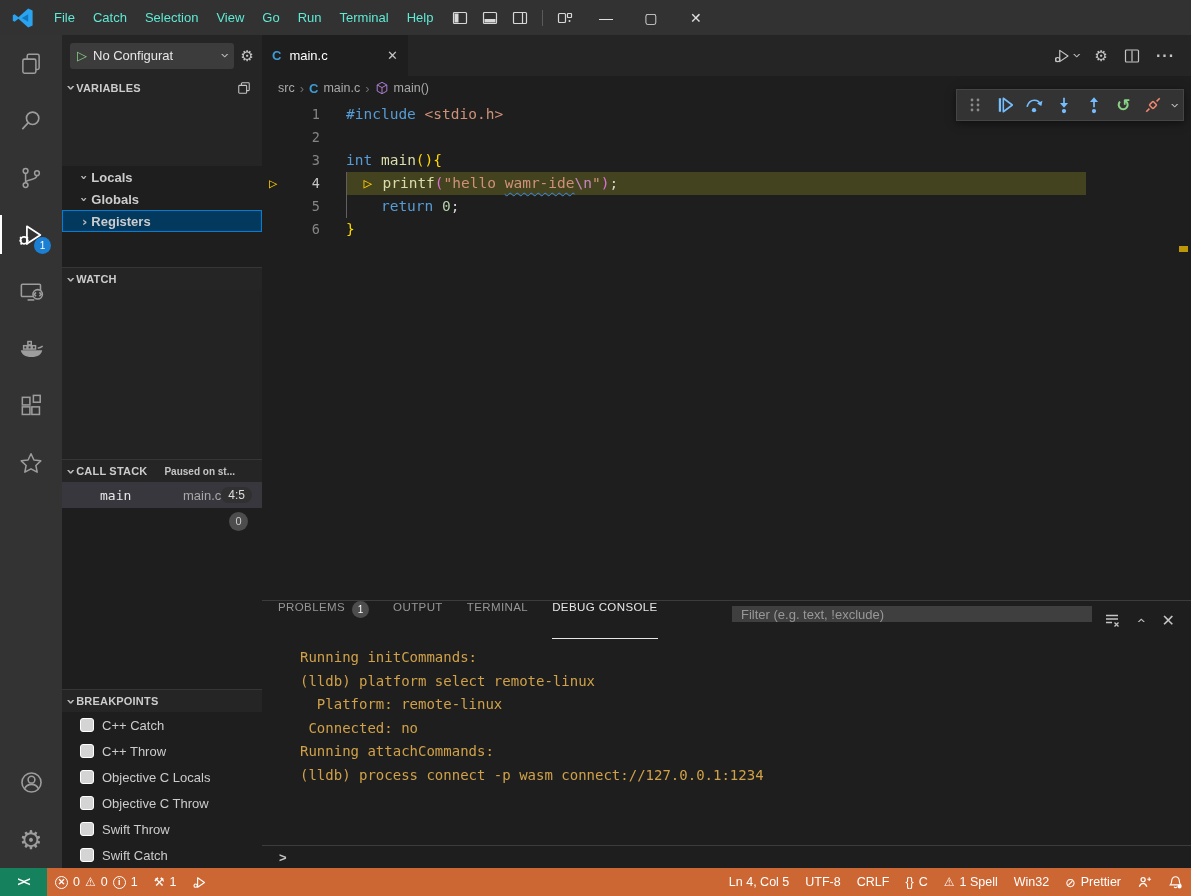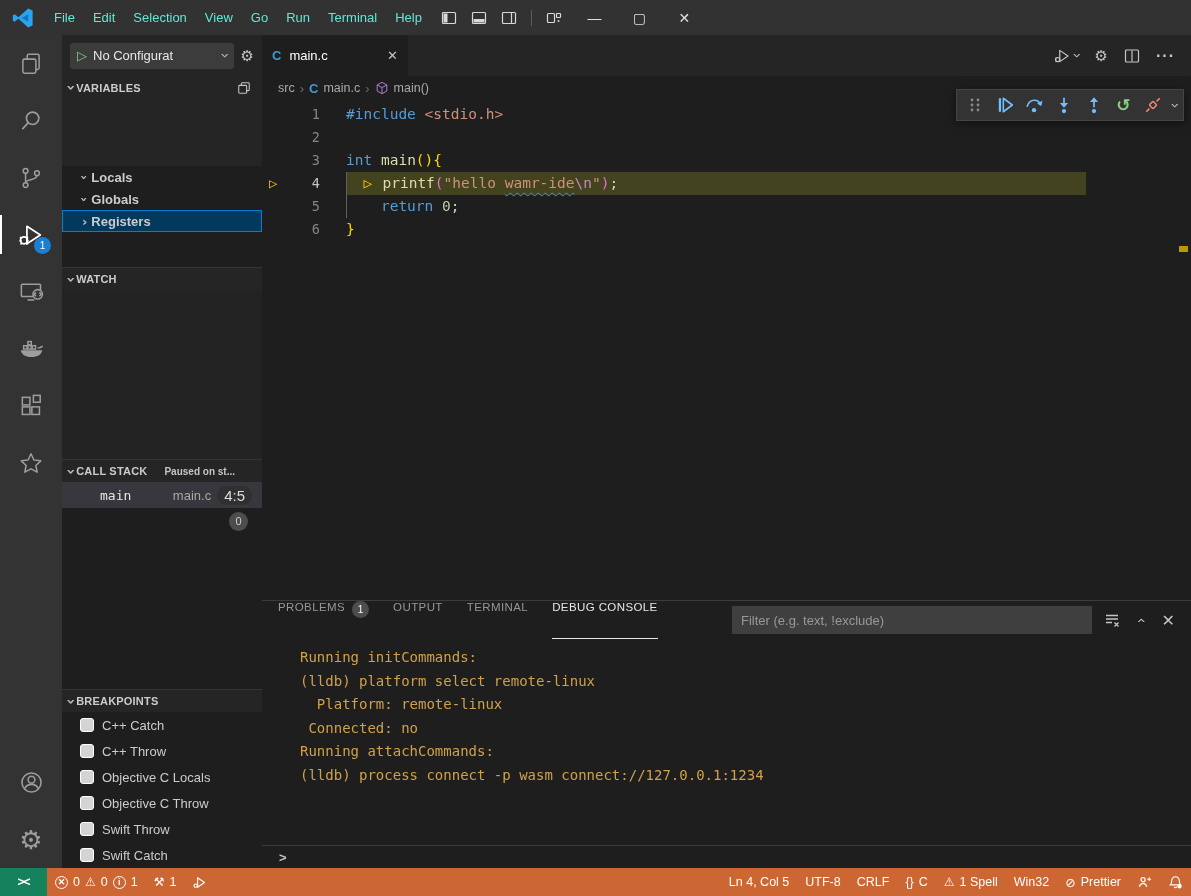--- a/index.html
+++ b/index.html
@@ -55,21 +55,21 @@
   #sec-callstack .sec-body { background:#1e1e1f; flex:1; }
   #sec-breakpoints { flex:1; display:flex; flex-direction:column; }
   #sec-breakpoints .sec-body { background:#1e1e1f; flex:1; }
   .tree-row { height:22px; display:flex; align-items:center; gap:4px; padding-left:20px;
     font-weight:bold; color:#cccccc; }
   .tree-row .chev { font-size:13px; }
   .tree-row.selected { background:#04395e; outline:1px solid #007fd4; outline-offset:-1px; }
   .cs-frame { height:26px; display:flex; align-items:center; background:#37373d; padding:0 10px 0 38px; }
   .cs-name { font-family:"DejaVu Sans Mono",monospace; font-size:13px; color:#e8e8e8; }
   .cs-file { margin-left:auto; color:#a8a8a8; }
-  .cs-pos { margin-left:6px; background:#303031; border-radius:9px; padding:1px 7px; font-size:15px; color:#dcdcdc; }
+  .cs-pos { margin-left:0; background:#303031; border-radius:9px; padding:1px 7px; font-size:12px; color:#dcdcdc; }
   .cs-extra { height:26px; display:flex; align-items:center; justify-content:flex-end; padding-right:14px; }
   .thread-badge { width:19px; height:19px; border-radius:50%; background:#4d4d4d; color:#cccccc;
     font-size:11px; display:flex; align-items:center; justify-content:center; }
   .bp-row { height:26px; display:flex; align-items:center; gap:8px; padding-left:18px; color:#cccccc; font-size:13px; }
   .bp-check { width:14px; height:14px; background:#d4d4d4; border:1px solid #ffffff; border-radius:3px; flex:none; }
 
   
   .editor-col { flex:1; display:flex; flex-direction:column; position:relative; background:#1e1e1e; min-width:0; }
   .tabbar { height:41px; flex:none; background:#252526; display:flex; align-items:stretch; }
   .tab { width:146px; background:#1e1e1e; display:flex; align-items:center; gap:8px; padding:0 10px; font-size:13px; color:#ffffff; }
@@ -105,21 +105,21 @@
 
   
   .panel { height:268px; flex:none; border-top:1px solid #3c3c3c; background:#1e1e1e;
     display:flex; flex-direction:column; position:relative; }
   .panel-tabs { height:38px; flex:none; display:flex; align-items:stretch; gap:24px; padding-left:16px;
     font-size:11.5px; color:#969696; }
   .ptab { display:flex; align-items:flex-start; gap:7px; border-bottom:1px solid transparent; letter-spacing:.4px; }
   .ptab.active { color:#e7e7e7; border-bottom-color:#e7e7e7; }
   .ptab-badge { width:17px; height:17px; border-radius:50%; background:#4d4d4d; color:#ffffff; font-size:10px;
     display:flex; align-items:center; justify-content:center; }
-  .panel-filter { position:absolute; left:470px; top:5px; width:360px; height:28px; background:#3f3f40;
+  .panel-filter { position:absolute; left:470px; top:5px; width:360px; height:16px; background:#3f3f40;
     border:none; color:#a3a3a3; font-size:13px; padding:0 9px; font-family:"Liberation Sans",sans-serif; }
   .panel-filter::placeholder { color:#989898; }
   .panel-acts { position:absolute; right:16px; top:0; height:38px; display:flex; align-items:center; gap:18px; color:#c5c5c5; }
   .console { flex:1; padding:7px 0 0 38px; font-family:"DejaVu Sans Mono",monospace; font-size:14px;
     line-height:23.5px; color:#d0a148; white-space:pre; overflow:hidden; }
   .console-input { height:23px; flex:none; border-top:1px solid #3c3c3c; display:flex; align-items:center;
     padding-left:17px; color:#c5c5c5; font-weight:bold; font-size:13px; }
 
   
   .statusbar { position:absolute; left:0; right:0; bottom:0; height:28px; background:#cc6633;
@@ -137,21 +137,21 @@
 <body>
 
 <div class="win">
 
   <div class="titlebar">
     <svg class="vscode-logo" viewBox="0 0 24 24">
       <path fill="#2aa3f0" d="M17.2 2.5L7.4 11.2 3.6 8.3 1.8 9.2v5.6l1.8.9 3.8-2.9 9.8 8.7 4.4-2.1V4.6z"></path>
       <path fill="#1177bb" d="M17.2 8.2L10.9 12l6.3 3.8z"></path>
     </svg>
     <span class="menu-item">File</span>
-    <span class="menu-item">Edit</span>
+    <span class="menu-item">Catch</span>
     <span class="menu-item">Selection</span>
     <span class="menu-item">View</span>
     <span class="menu-item">Go</span>
     <span class="menu-item">Run</span>
     <span class="menu-item">Terminal</span>
     <span class="menu-item">Help</span>
     <div class="tb-layouts">
       <span>
         <svg width="16" height="16" viewBox="0 0 16 16">
             <rect x="1.5" y="2.5" width="13" height="11" rx="1" fill="none" stroke="#d8d8d8" stroke-width="1.2"></rect>

